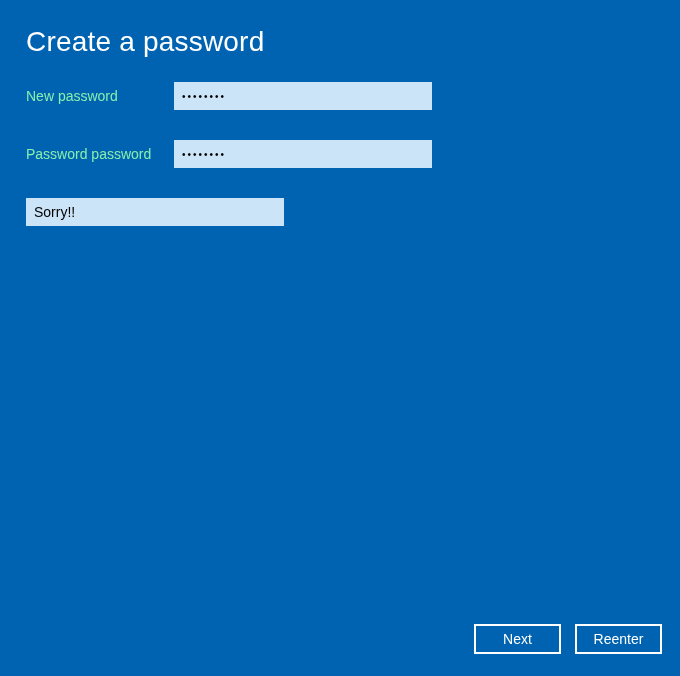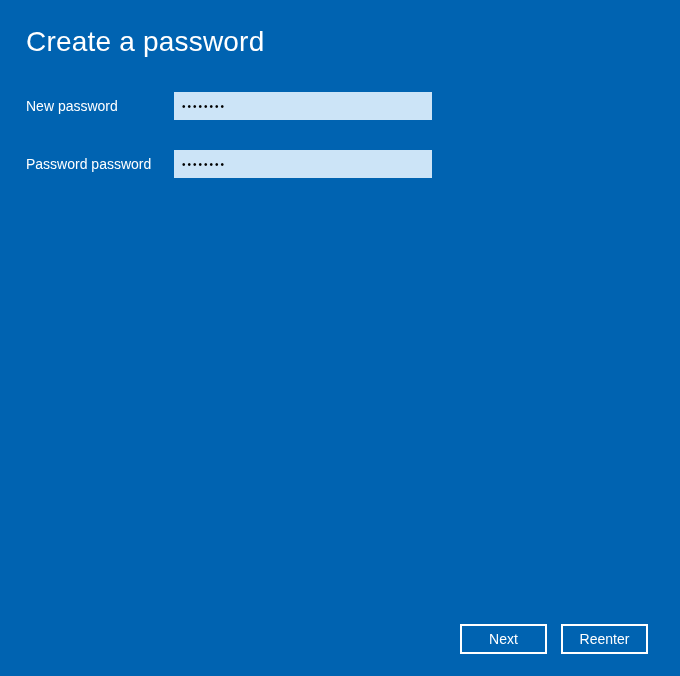--- a/index.html
+++ b/index.html
@@ -15,53 +15,53 @@
       color: #ffffff;
       position: relative;
       overflow: hidden;
     }
     .content {
       padding: 26px 26px 0 26px;
     }
     .title {
       font-size: 28px;
       font-weight: 300;
-      margin-bottom: 34px;
+      margin-bottom: 24px;
       letter-spacing: 0.2px;
     }
     .form-row {
       display: flex;
       align-items: center;
       margin-bottom: 30px;
     }
     .label {
       width: 148px;
       font-size: 14px;
       font-weight: 400;
-      color: #ffffff;
+      color: #86efac;
     }
     .field {
       width: 258px;
       height: 28px;
       background: #CCE4F7;
       border: none;
       padding: 0 8px;
       font-size: 14px;
       font-family: "Segoe UI", Tahoma, sans-serif;
       color: #000000;
       outline: none;
     }
     .field.password {
       letter-spacing: 2px;
       font-size: 10px;
     }
     .footer {
       position: absolute;
       bottom: 22px;
-      right: 32px;
+      right: 18px;
       display: flex;
       gap: 14px;
     }
     .btn {
       min-width: 87px;
       height: 30px;
       background: transparent;
       border: 2px solid #ffffff;
       color: #ffffff;
       font-family: "Segoe UI", Tahoma, sans-serif;
@@ -80,19 +80,20 @@
     <div class="label">New password</div>
     <input type="text" class="field password" readonly="" value="••••••••" style="">
   </div>
 
   <div class="form-row">
     <div class="label">Password password</div>
     <input type="text" class="field password" readonly="" value="••••••••" style="">
   </div>
 
   <div class="form-row">
+    <input type="text" class="field" value="Sorry!!" style="">
   </div>
 </div>
 
 <div class="footer">
   <button class="btn">Next</button>
   <button class="btn">Reenter</button>
 </div>
 
 </body></html>

